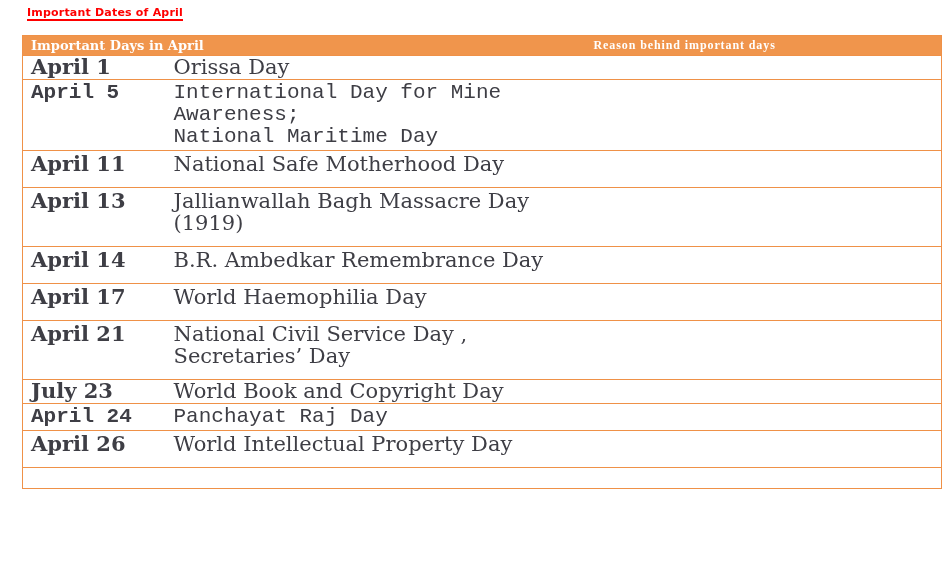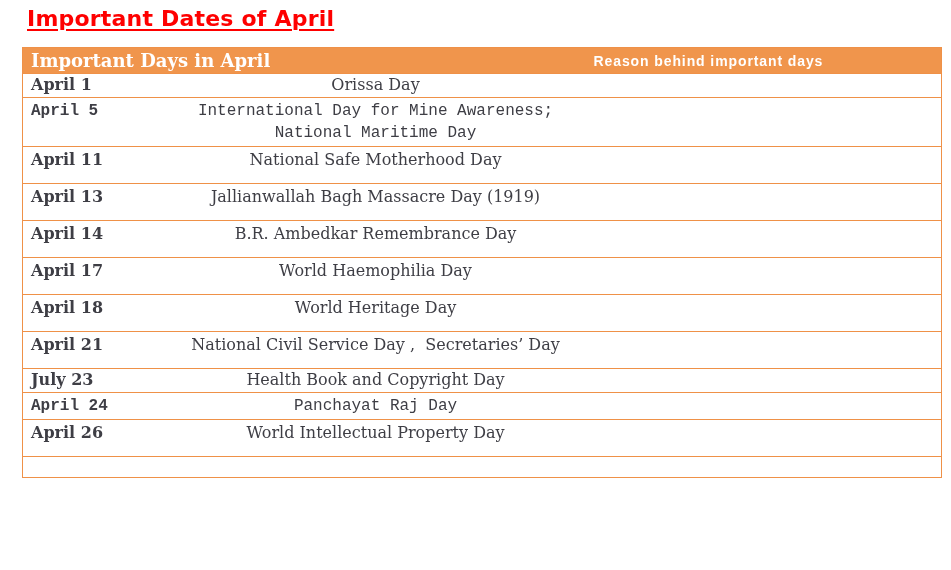--- a/index.html
+++ b/index.html
@@ -11,21 +11,21 @@
   * { box-sizing: border-box; }
   html, body {
     margin: 0; padding: 0;
     width: 951px; height: 570px;
     background: #ffffff;
     font-family: "DejaVu Serif", "Liberation Serif", serif;
   }
   .page-title {
     margin: 6px 0 0 27px;
     font-family: "DejaVu Sans", "Liberation Sans", sans-serif;
-    font-size: 22px;
+    font-size: 11px;
     font-weight: bold;
     color: var(--title-red);
     text-decoration: underline;
     text-decoration-thickness: 2px;
     text-underline-offset: 3px;
     letter-spacing: 0.2px;
   }
   table.dates {
     margin: 16px 0 0 22px;
     width: 919px;
@@ -41,39 +41,39 @@
   th {
     padding: 2px 8px;
     color: #ffffff;
     text-align: left;
     vertical-align: middle;
     white-space: nowrap;
     overflow: hidden;
   }
   th.h-days {
     font-family: "DejaVu Serif", "Liberation Serif", serif;
-    font-size: 18px;
+    font-size: 13px;
     font-weight: bold;
     margin-top: 42px;
   }
   th.h-reason {
-    font-family: Liberation Sans, sans-serif;
-    font-size: 14px;
+    font-family: Liberation Serif, serif;
+    font-size: 12px;
     font-weight: bold;
     letter-spacing: 0.9px;
   }
   td {
     vertical-align: top;
-    font-size: 16px;
+    font-size: 21px;
     line-height: 22px;
     color: var(--text);
     padding: 2px 8px;
   }
   td.date { font-weight: bold; }
-  td.event, td.reason { white-space: pre-wrap; text-align: center; }
+  td.event, td.reason { white-space: pre-wrap; }
   tr.row-compact td { padding-top: 0;  padding-bottom: 1px; }
   tr.row-normal  td { padding-top: 2px; padding-bottom: 2px; font-family: Liberation Mono, monospace; }
   tr.row-tall    td { padding-top: 2px; padding-bottom: 12px; }
   tr.row-empty   td { height: 21px; padding: 0 8px; }
 </style>
 </head>
 <body>
 
 <h1 class="page-title">Important Dates of April</h1>
 
@@ -115,32 +115,27 @@
     <td class="date">April 14</td>
     <td class="event">B.R. Ambedkar Remembrance Day</td>
     <td class="reason"></td>
   </tr>
       <tr class="row-tall">
     <td class="date">April 17</td>
     <td class="event">World Haemophilia Day</td>
     <td class="reason"></td>
   </tr>
       <tr class="row-tall">
-    <td class="date">April 18</td>
-    <td class="event">World Heritage Day</td>
-    <td class="reason"></td>
-  </tr>
-      <tr class="row-tall">
     <td class="date">April 21</td>
     <td class="event">National Civil Service Day ,  Secretaries’ Day</td>
     <td class="reason"></td>
   </tr>
       <tr class="row-compact">
     <td class="date">July 23</td>
-    <td class="event">Health Book and Copyright Day</td>
+    <td class="event">World Book and Copyright Day</td>
     <td class="reason"></td>
   </tr>
       <tr class="row-normal">
     <td class="date">April 24</td>
     <td class="event">Panchayat Raj Day</td>
     <td class="reason"></td>
   </tr>
       <tr class="row-tall">
     <td class="date">April 26</td>
     <td class="event">World Intellectual Property Day</td>

